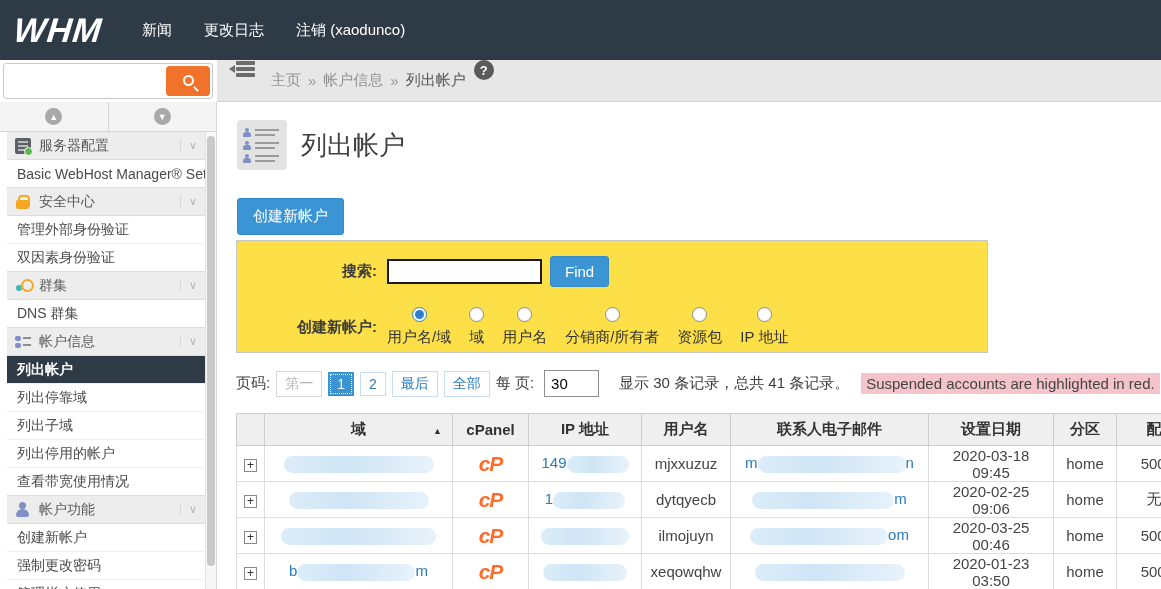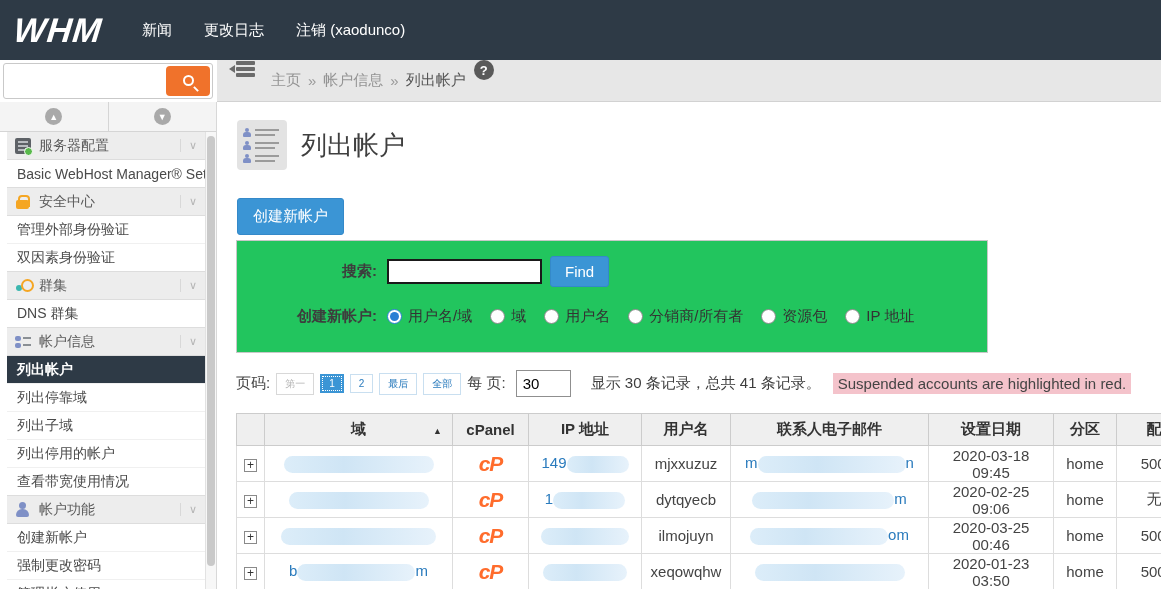--- a/index.html
+++ b/index.html
@@ -78,35 +78,35 @@
   .pi-person::before { content:""; position:absolute; left:2px; top:0; width:4px; height:4px; background:#7f90c6; border-radius:50%; }
   .pi-person::after { content:""; position:absolute; left:0; top:4px; width:8px; height:5px; background:#7f90c6; border-radius:3px 3px 1px 1px; }
   .pi-lines { flex:1; height:9px; position:relative; }
   .pi-lines::before { content:""; position:absolute; left:0; top:1px; right:2px; height:2px; background:#9b9b9b; }
   .pi-lines::after { content:""; position:absolute; left:0; top:6px; right:6px; height:2px; background:#9b9b9b; }
   .page-title { font-size:26px; font-weight:400; color:#3f3f3f; }
 
   .btn-blue { background:#3b95d5; border:1px solid #3489c9; color:#fff; font-size:15px; border-radius:3px; cursor:pointer; }
   .create-btn { position:absolute; left:20px; top:96px; padding:8px 15px; }
 
-  .search-panel { position:absolute; left:19px; top:138px; width:752px; height:113px; background:#22c55e; border:1px solid #c8c8c8; }
+  .search-panel { position:absolute; left:19px; top:138px; width:752px; height:113px; background:#fde047; border:1px solid #c8c8c8; }
   .sp-row { position:absolute; left:0; right:0; display:flex; align-items:center; }
   .sp-row1 { top:15px; }
   .sp-row2 { top:66px; }
   .sp-label { width:140px; text-align:right; font-size:15px; font-weight:bold; color:#3d3d3d; margin-right:10px; }
   .sp-input { width:155px; height:25px; border:2px solid #1a1a1a; background:#fff; font-size:14px; padding:0 5px; outline:none; }
   .find-btn { margin-left:8px; padding:6px 14px; font-size:15px; }
   .radio-group { display:flex; align-items:center; gap:18px; font-size:15px; color:#333; }
-  .radio-opt { display:flex; align-items:center; gap:6px; cursor:pointer; }
+  .radio-opt { display:flex; align-items:center; gap:6px; cursor:pointer;flex-direction:column; }
   .rdot { width:15px; height:15px; border-radius:50%; border:1px solid #8a8a8a; background:#fff; position:relative; }
   .rdot.selected { border-color:#2a7fd4; }
   .rdot.selected::after { content:""; position:absolute; left:2px; top:2px; width:9px; height:9px; background:#2a7fd4; border-radius:50%; }
 
   .pager-row { position:absolute; left:19px; top:268px; display:flex; align-items:center; font-size:15px; color:#444; gap:6px; white-space:nowrap; }
-  .pg-btn { display:inline-block; padding:3px 8px; border:1px solid #c9dff0; color:#2a7bbd; background:#fff; font-size:10px; cursor:pointer; }
+  .pg-btn { display:inline-block; padding:3px 8px; border:1px solid #c9dff0; color:#2a7bbd; background:#fff; font-size:14px; cursor:pointer; }
   .pg-btn.disabled { border-color:#d8d8d8; color:#b5b5b5; cursor:default; }
   .pg-btn.current { background:#3b95d5; border-color:#3b95d5; color:#fff; outline:1px dotted #fff; outline-offset:-3px; cursor:default; }
   .perpage-input { width:55px; height:27px; border:1px solid #8f8f8f; font-size:15px; padding:0 6px; margin:0 4px; }
   .records-text { margin-left:10px; color:#3d3d3d; }
   .suspended-note { background:#f4c3cb; color:#444; padding:2px 5px; margin-left:6px; }
 
   
   .acct-table { position:absolute; left:19px; top:311px; border-collapse:collapse; table-layout:fixed; width:970px; font-size:15px; }
   .acct-table th { background:#efefef; font-weight:bold; color:#333; height:32px; border:1px solid #ccc; padding:0 6px; }
   .acct-table td { height:36px; border:1px solid #ddd; background:#fff; padding:0 6px; text-align:center; color:#444; }

